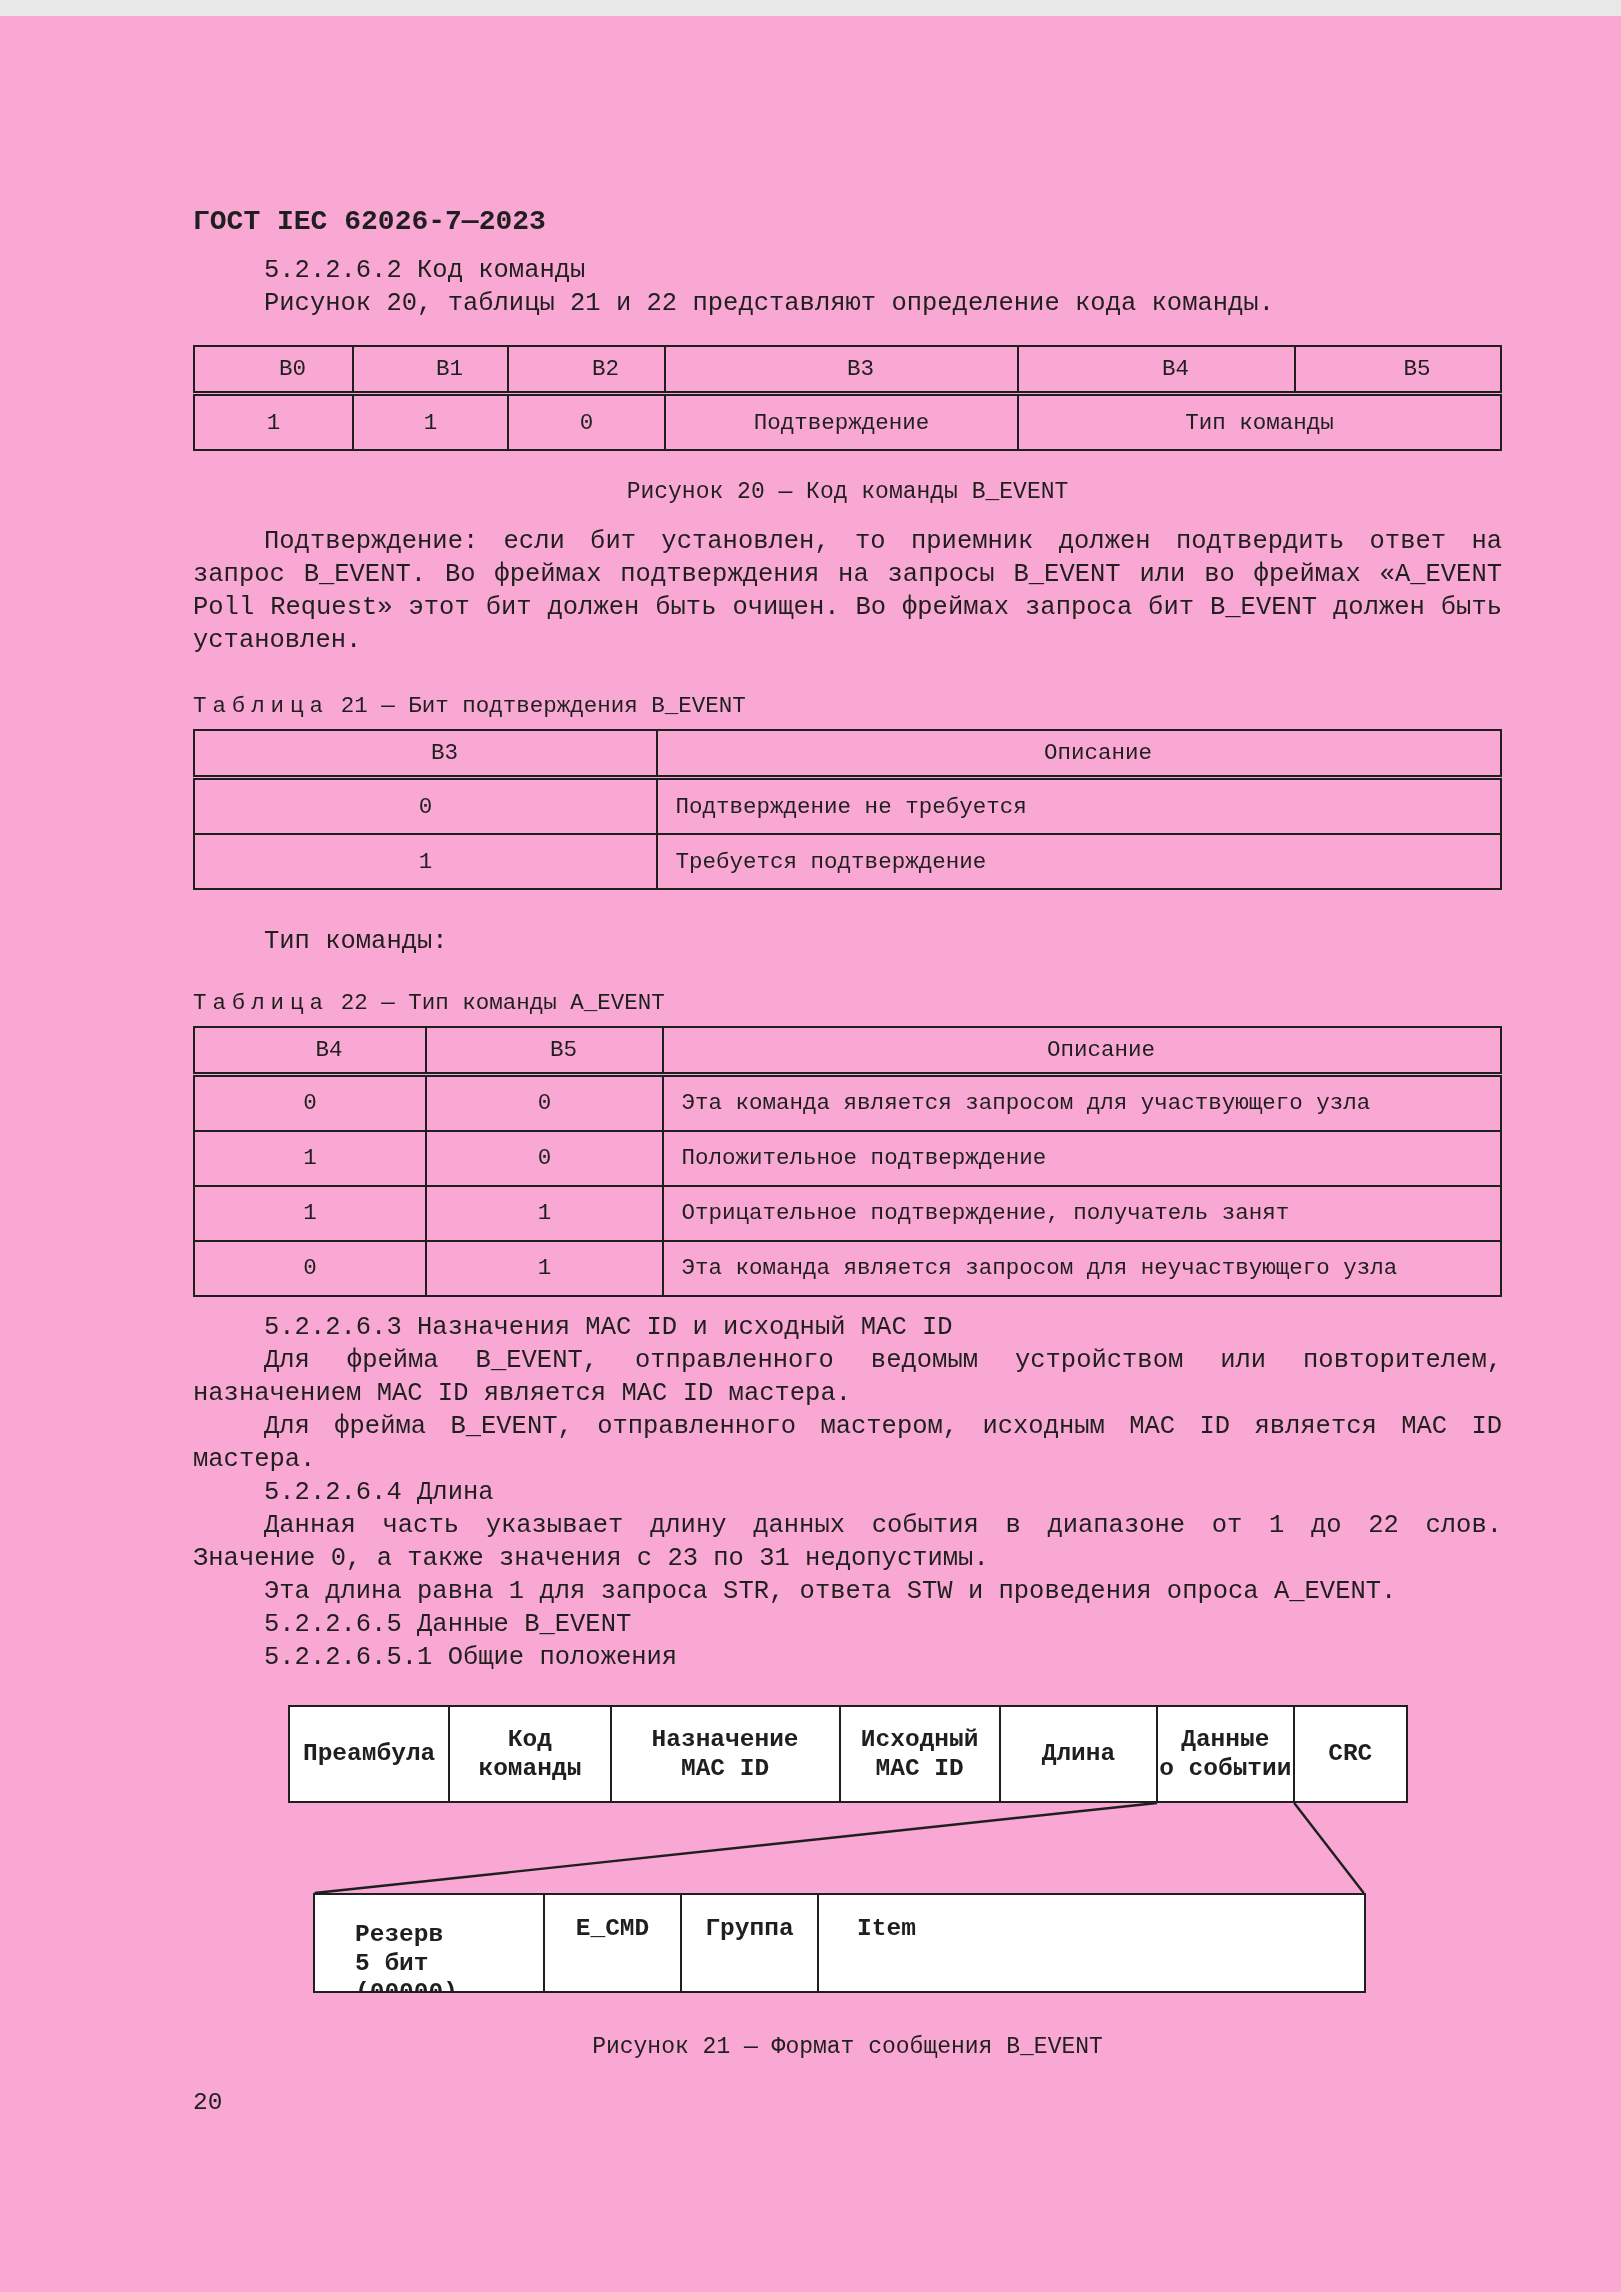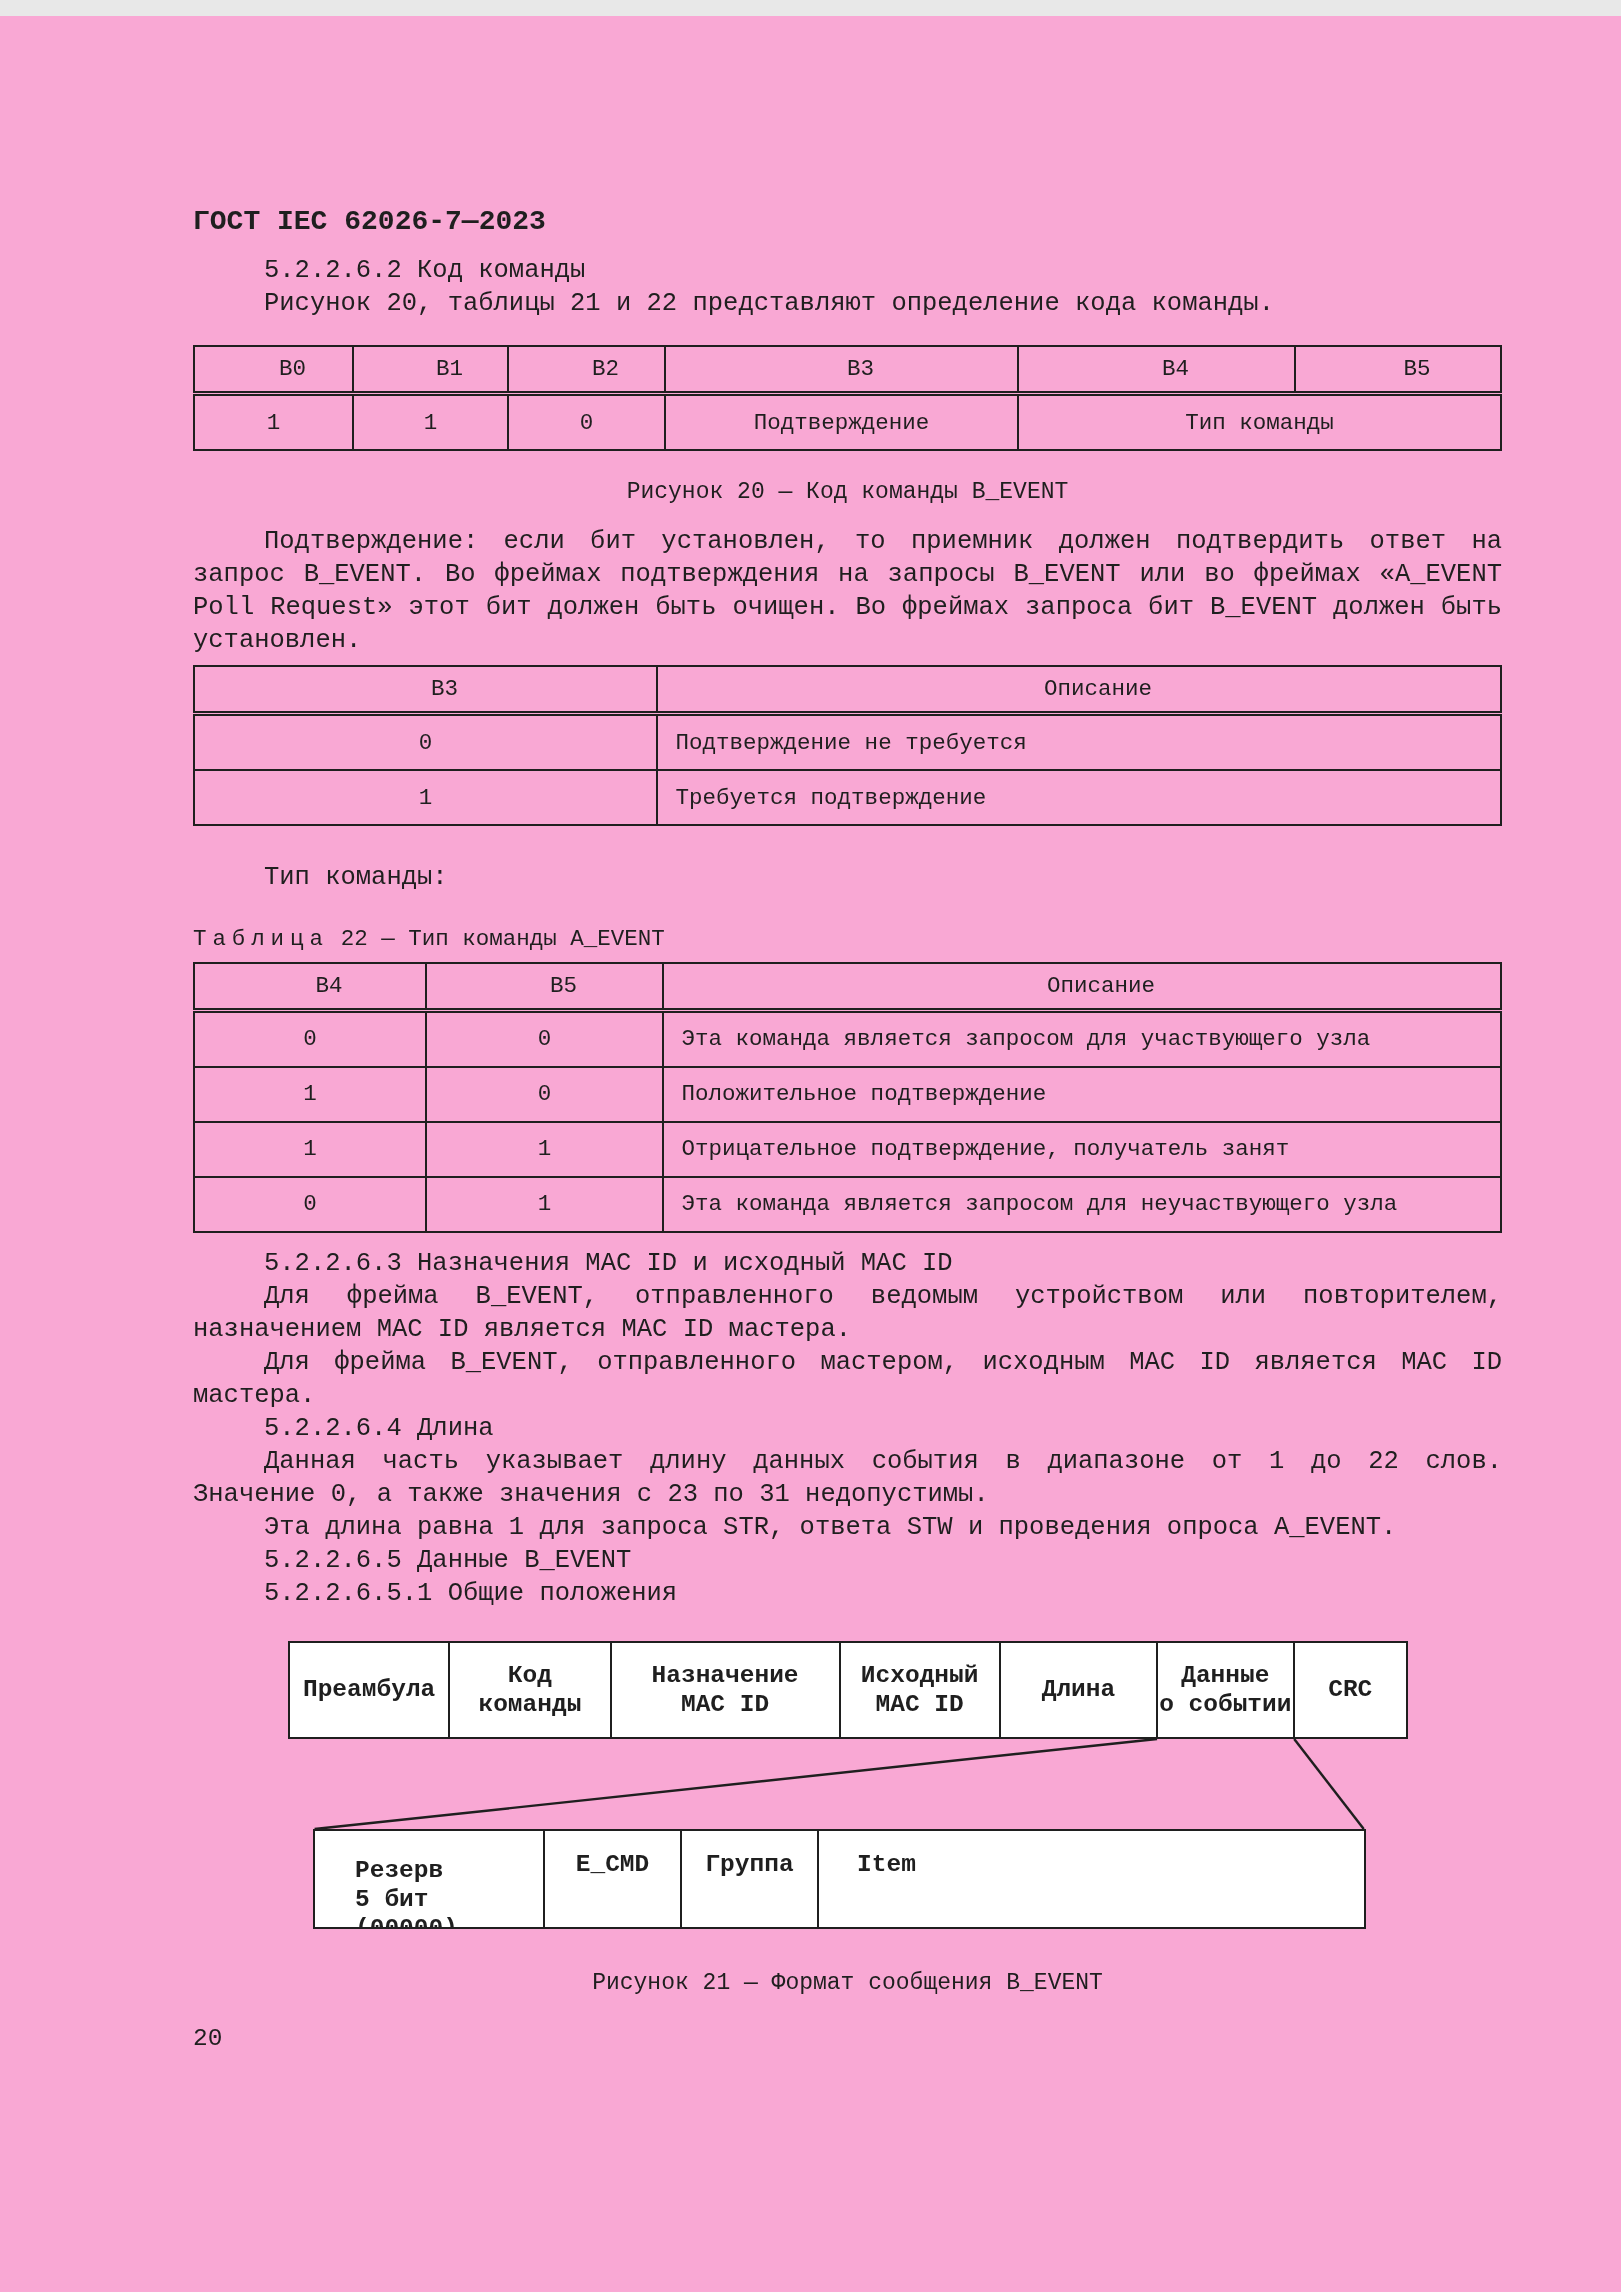--- a/index.html
+++ b/index.html
@@ -96,20 +96,21 @@
         <td>Подтверждение</td>
         <td colspan="2">Тип команды</td>
       </tr>
     </tbody>
   </table>
 
   <p class="figcap mt26">Рисунок 20 — Код команды B_EVENT</p>
 
   <p class="para mt18">Подтверждение: если бит установлен, то приемник должен подтвердить ответ на запрос B_EVENT. Во фреймах подтверждения на запросы B_EVENT или во фреймах «A_EVENT Poll Request» этот бит должен быть очищен. Во фреймах запроса бит B_EVENT должен быть установлен.</p>
 
+  <p class="tcap mt36"><span class="sp">Таблица</span><span>21 — Бит подтверждения B_EVENT</span></p>
 
   <table class="gt mt8">
     <colgroup>
         <col style="width:463px">
         <col>
       </colgroup>
     <thead>
       <tr>
         <th>B3</th>
         <th>Описание</th>

